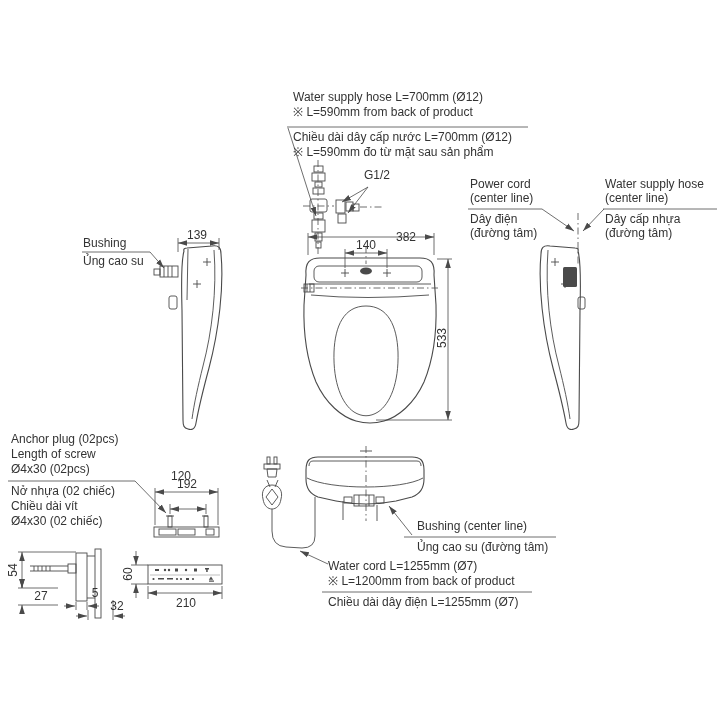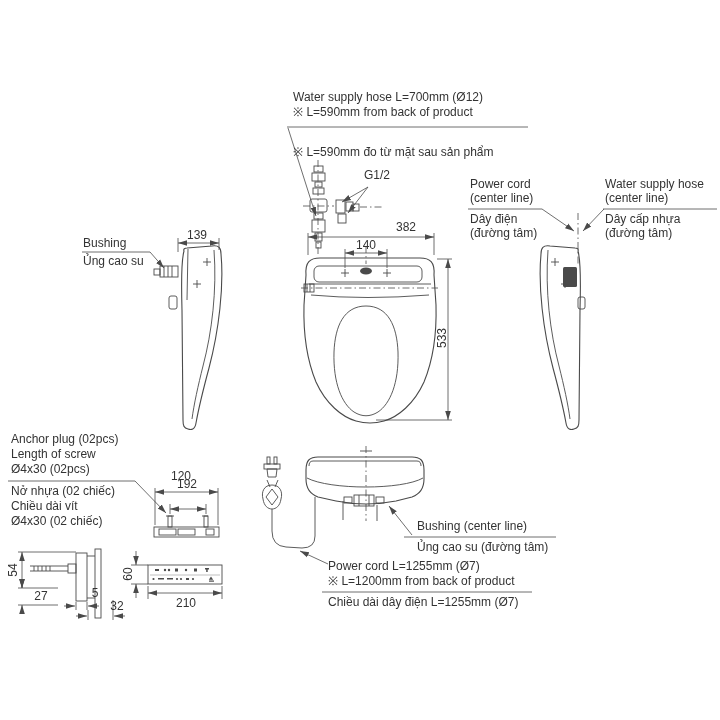--- a/index.html
+++ b/index.html
@@ -200,20 +200,21 @@
     <path class="dim" d="M148,565 H131 M148,584 H131"></path>
     <path class="dim" d="M136,551 V565" marker-end="url(#arrE)"></path>
     <path class="dim" d="M136,598 V584" marker-end="url(#arrE)"></path>
     <path class="dim" d="M148,586 V599 M222,586 V599"></path>
     <path class="dim" d="M148,593 H222" marker-start="url(#arrS)" marker-end="url(#arrE)"></path>
   </g>
 </svg>
 
 <div class="t" style="left:293px;top:90px">Water supply hose L=700mm (Ø12)</div>
 <div class="t" style="left:293px;top:105px">※ L=590mm from back of product</div>
+<div class="t" style="left:293px;top:130px">Chiều dài dây cấp nước L=700mm (Ø12)</div>
 <div class="t" style="left:293px;top:145px">※ L=590mm đo từ mặt sau sản phẩm</div>
 
 <div class="t" style="left:364px;top:168px">G1/2</div>
 
 <div class="t" style="left:470px;top:177px">Power cord</div>
 <div class="t" style="left:470px;top:191px">(center line)</div>
 <div class="t" style="left:470px;top:212px">Dây điện</div>
 <div class="t" style="left:470px;top:226px">(đường tâm)</div>
 
 <div class="t" style="left:605px;top:177px">Water supply hose</div>
@@ -227,26 +228,26 @@
 <div class="t" style="left:11px;top:432px">Anchor plug (02pcs)</div>
 <div class="t" style="left:11px;top:447px">Length of screw</div>
 <div class="t" style="left:11px;top:462px">Ø4x30 (02pcs)</div>
 <div class="t" style="left:11px;top:484px">Nở nhựa (02 chiếc)</div>
 <div class="t" style="left:11px;top:499px">Chiều dài vít</div>
 <div class="t" style="left:11px;top:514px">Ø4x30 (02 chiếc)</div>
 
 <div class="t" style="left:417px;top:519px">Bushing (center line)</div>
 <div class="t" style="left:417px;top:540px">Ủng cao su (đường tâm)</div>
 
-<div class="t" style="left:328px;top:559px">Power cord L=1255mm (Ø7)</div>
+<div class="t" style="left:328px;top:559px">Water cord L=1255mm (Ø7)</div>
 <div class="t" style="left:328px;top:574px">※ L=1200mm from back of product</div>
 <div class="t" style="left:328px;top:595px">Chiều dài dây điện L=1255mm (Ø7)</div>
 
 <div class="t c" style="left:177px;top:228px;width:40px">139</div>
-<div class="t c" style="left:386px;top:220px;width:40px">382</div>
+<div class="t c" style="left:386px;top:230px;width:40px">382</div>
 <div class="t c" style="left:346px;top:238px;width:40px">140</div>
 <div class="t c rot" style="left:422px;top:331px;width:40px">533</div>
 <div class="t c" style="left:167px;top:477px;width:40px">192</div>
 <div class="t c" style="left:161px;top:469px;width:40px">120</div>
 <div class="t c rot" style="left:-7px;top:563px;width:40px">54</div>
 <div class="t c" style="left:26px;top:589px;width:30px">27</div>
 <div class="t c" style="left:85px;top:586px;width:20px">5</div>
 <div class="t c" style="left:102px;top:599px;width:30px">32</div>
 <div class="t c rot" style="left:108px;top:567px;width:40px">60</div>
 <div class="t c" style="left:166px;top:596px;width:40px">210</div>

